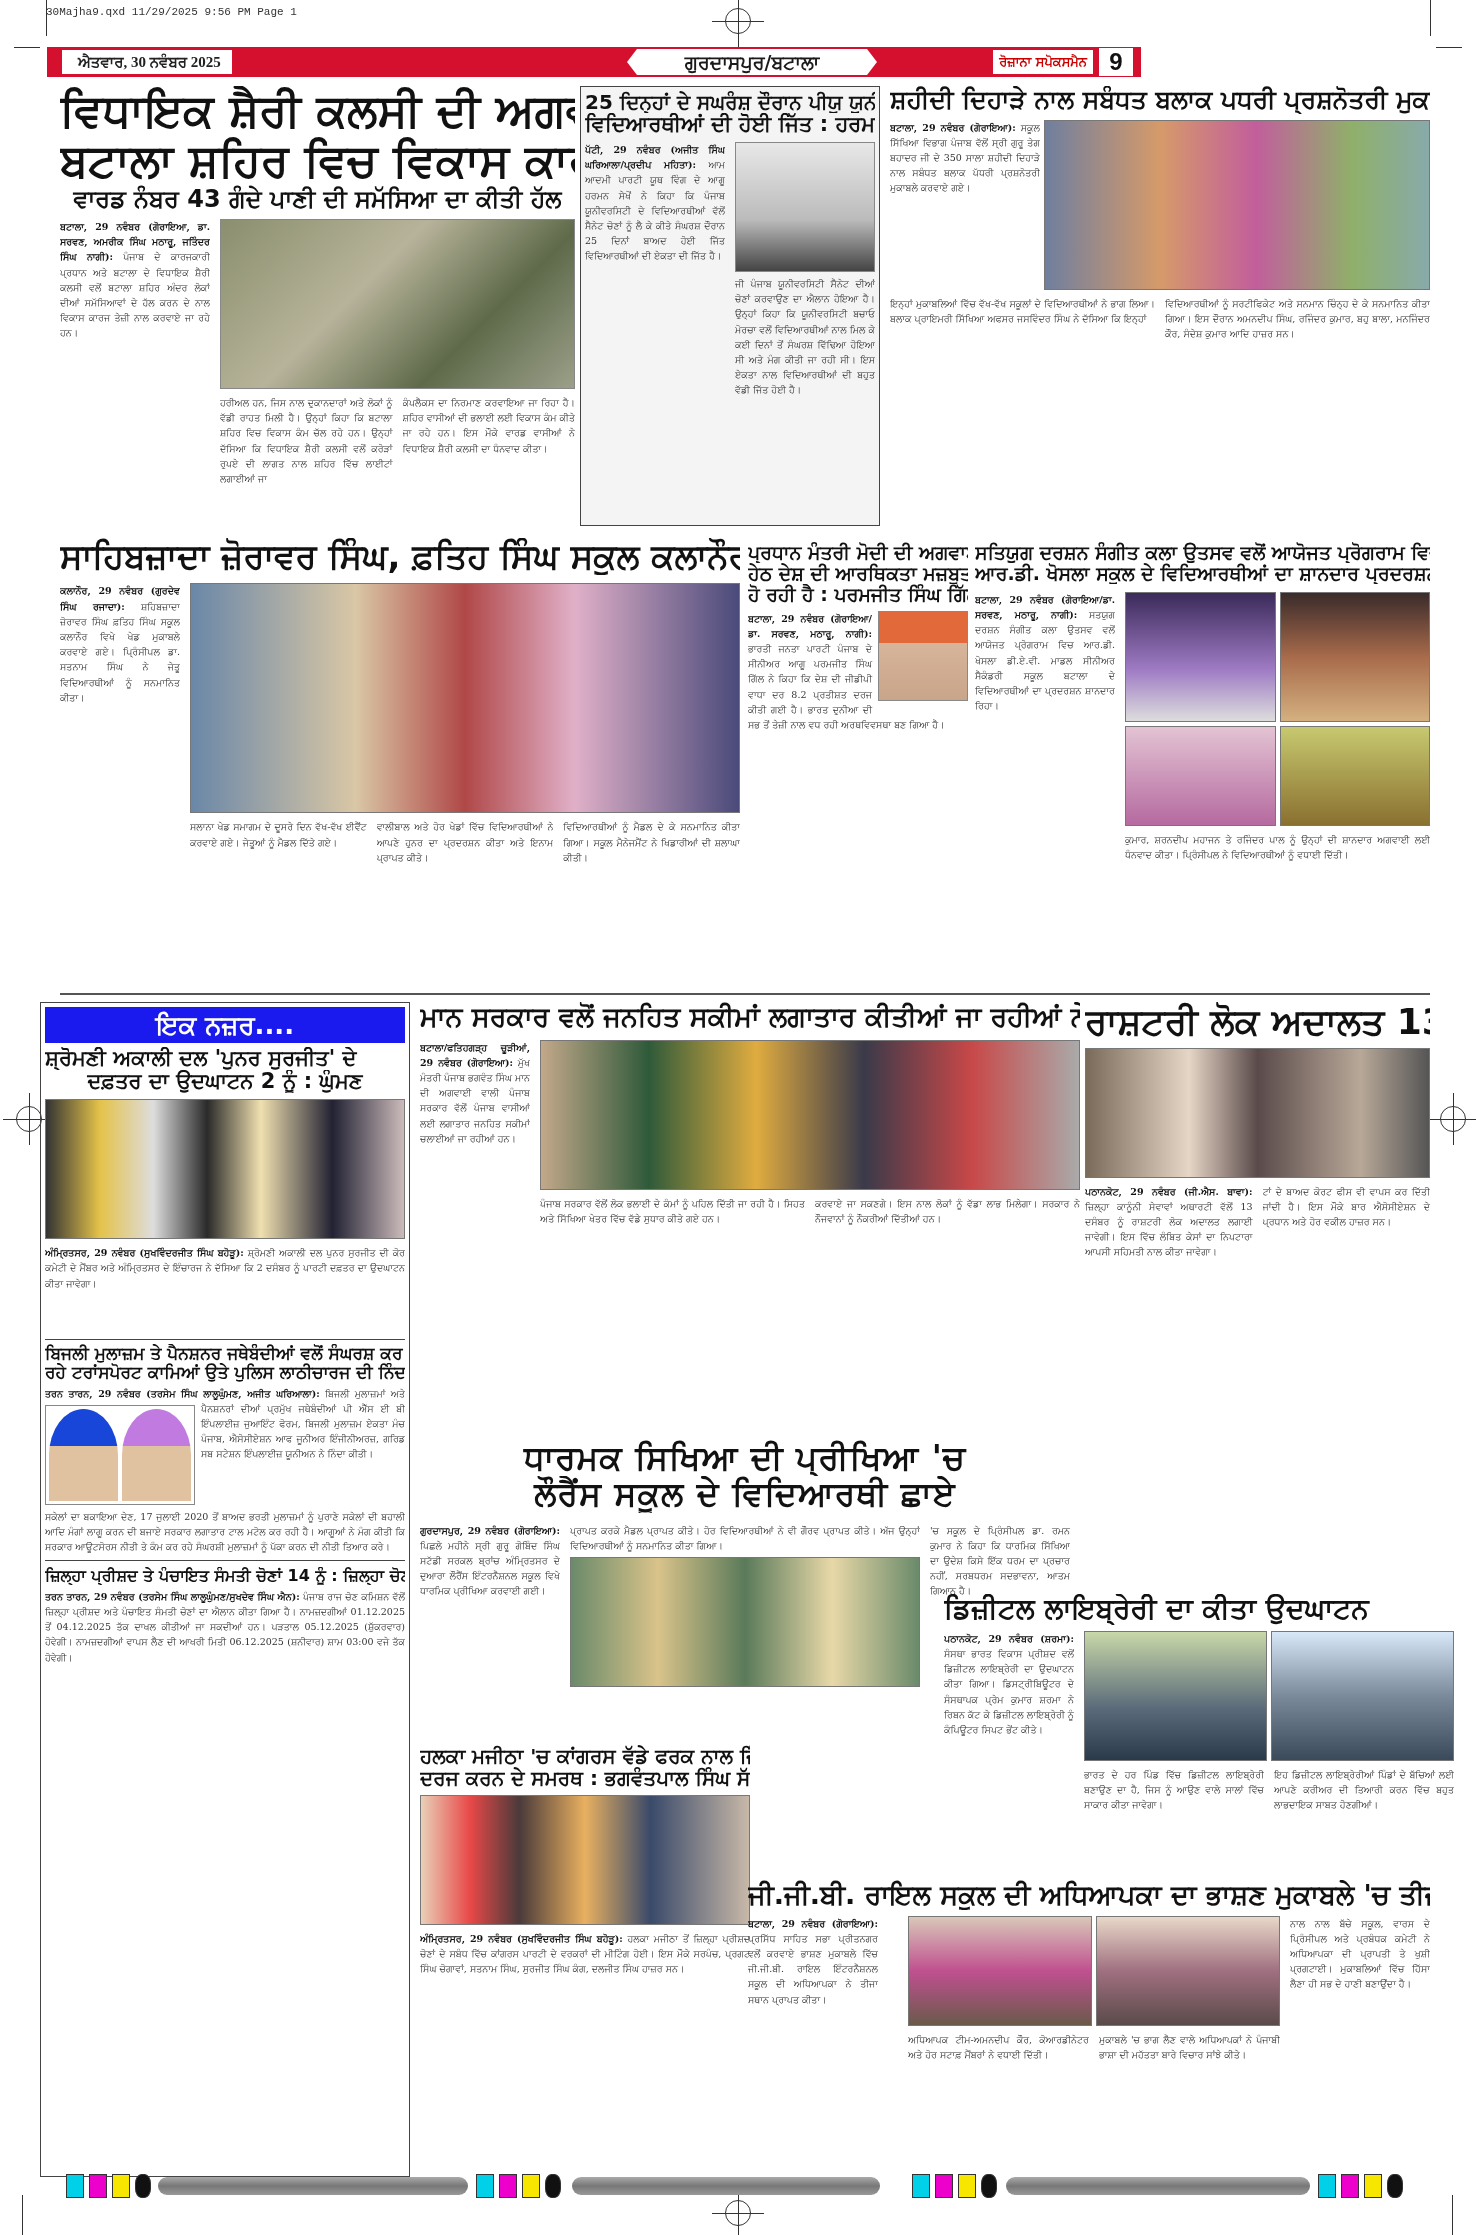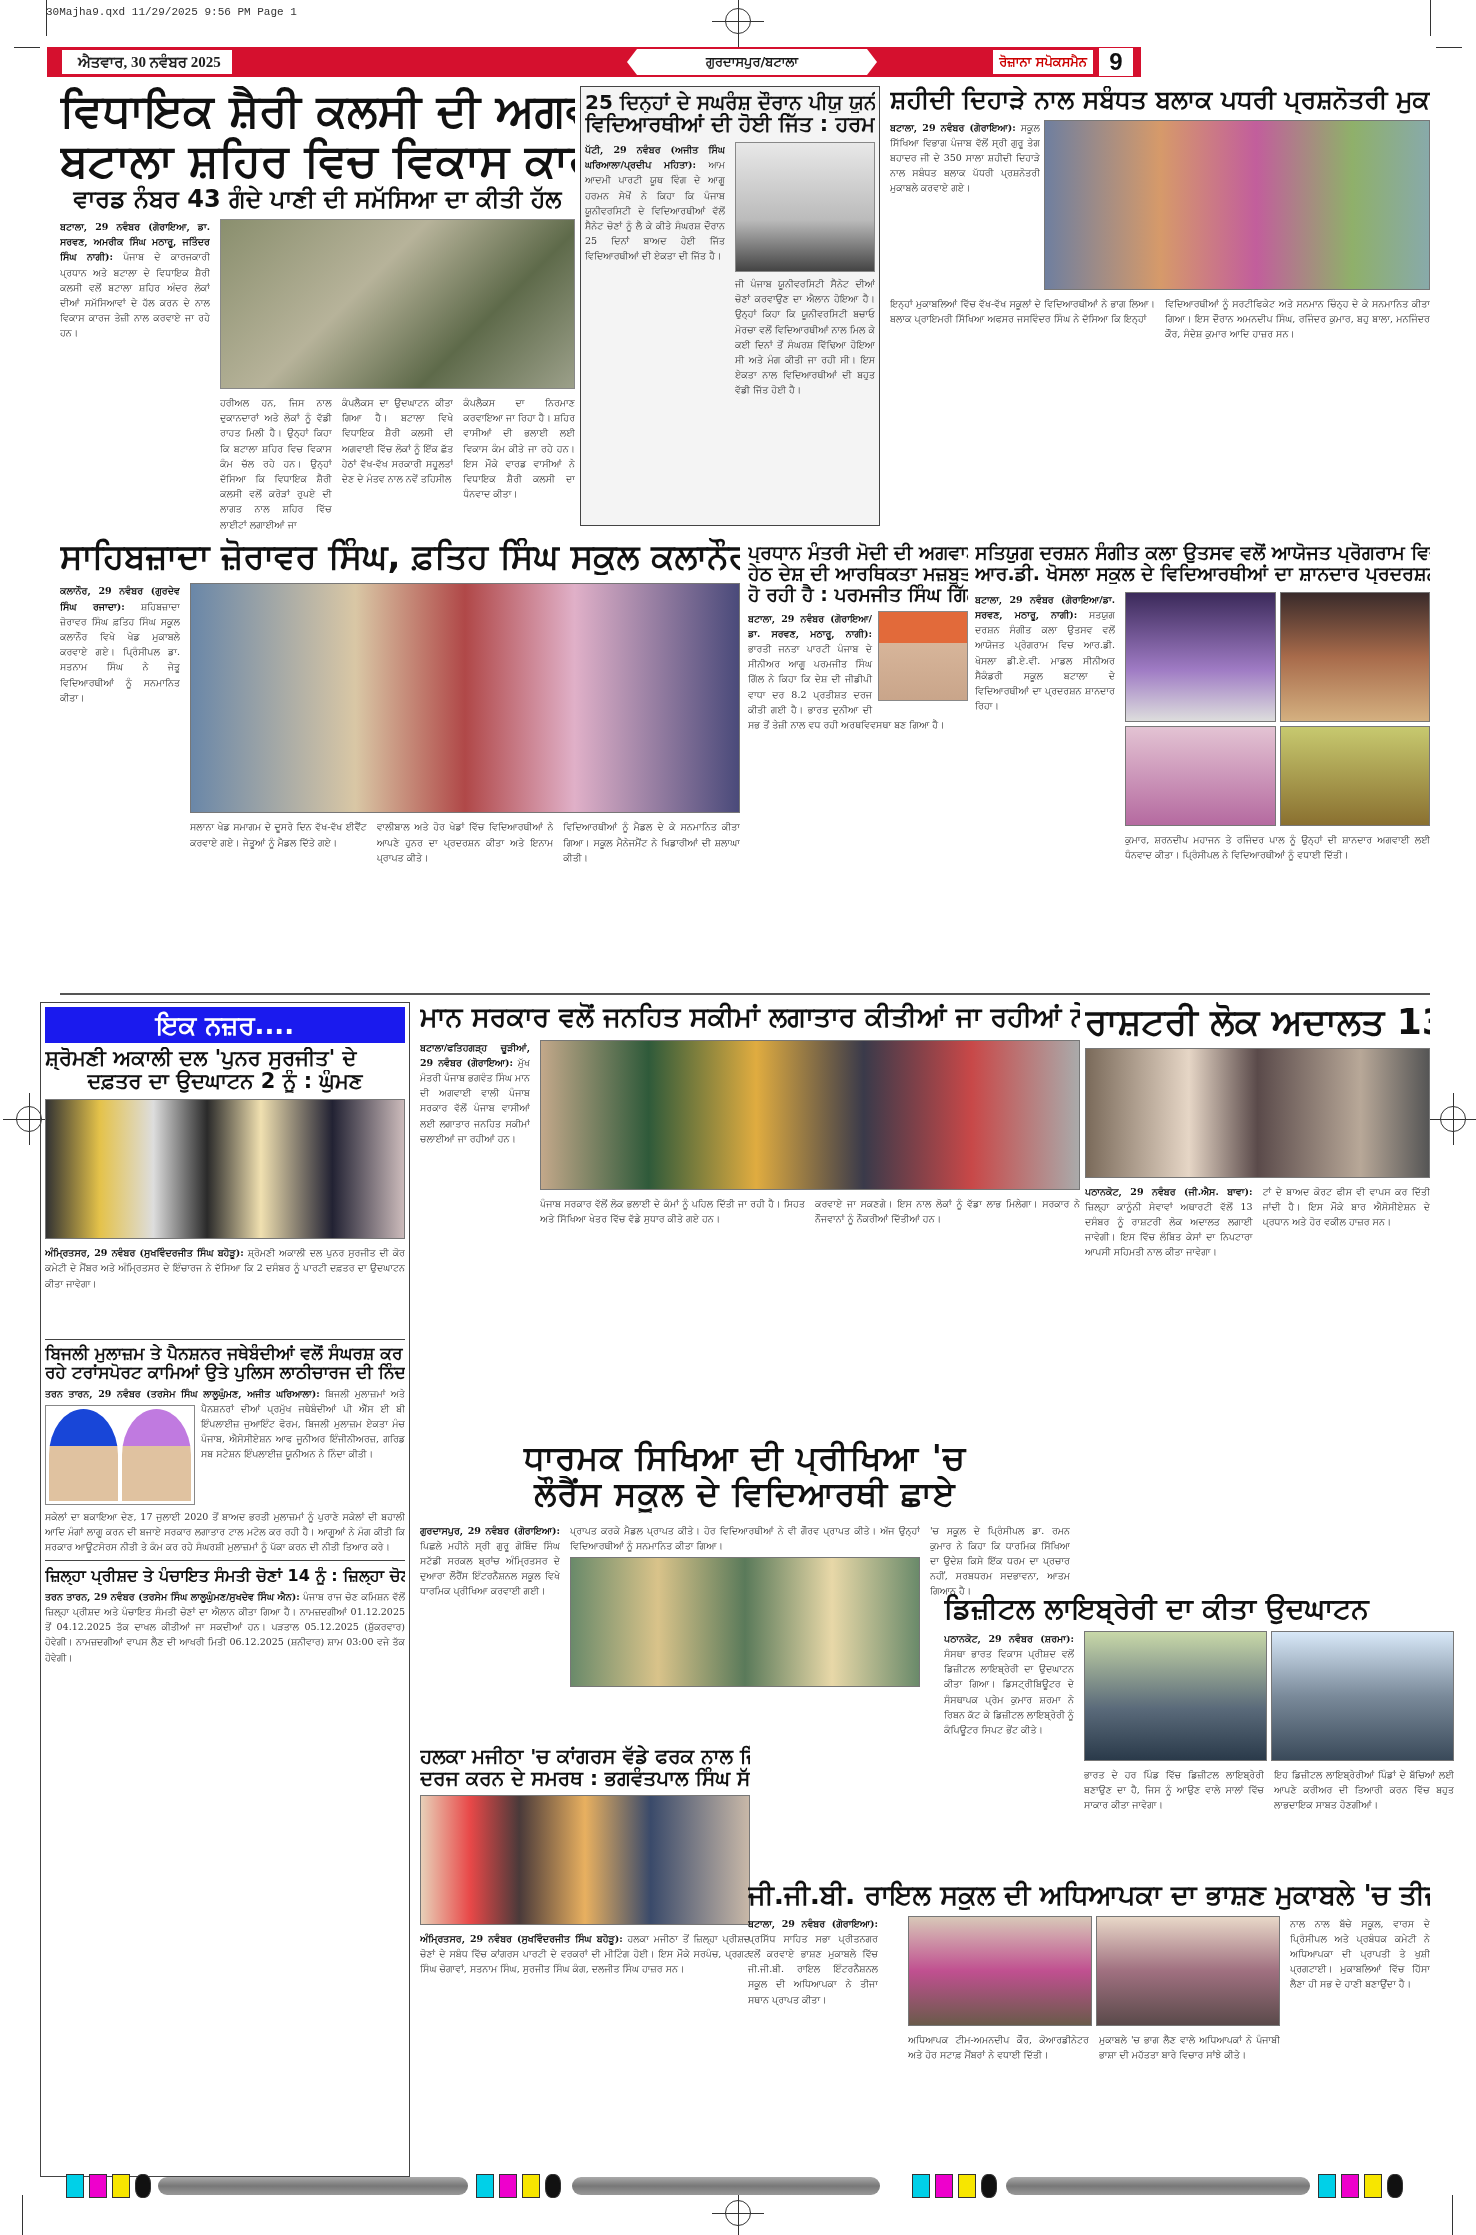--- a/index.html
+++ b/index.html
@@ -6,21 +6,21 @@
   body { width: 1476px; height: 2235px; background: #fff; position: relative; overflow: hidden; font-family: "DejaVu Sans", sans-serif; color: #1a1a1a; }
   .slug { position: absolute; left: 46px; top: 6px; font-family: "Liberation Mono", monospace; font-size: 11px; color: #333; }
   .crop-v { position: absolute; width: 1px; background: #333; }
   .crop-h { position: absolute; height: 1px; background: #333; }
   .reg { position: absolute; width: 26px; height: 26px; border: 1px solid #333; border-radius: 50%; }
   .reg:before { content: ""; position: absolute; left: -14px; right: -14px; top: 12px; height: 1px; background: #333; }
   .reg:after { content: ""; position: absolute; top: -14px; bottom: -14px; left: 12px; width: 1px; background: #333; }
 
   .masthead { position: absolute; left: 47px; top: 47px; width: 1094px; height: 30px; background: #d5102e; }
   .mh-date { position: absolute; left: 15px; top: 3px; width: 170px; height: 24px; background: #fff; font-family: "Liberation Serif", serif; font-size: 15px; font-weight: bold; line-height: 24px; padding-left: 16px; color: #222; }
-  .mh-region { position: absolute; left: 580px; top: 2px; width: 250px; height: 26px; background: #fff; font-size: 13px; font-weight: bold; text-align: center; line-height: 26px; clip-path: polygon(4% 0,96% 0,100% 50%,96% 100%,4% 100%,0 50%); }
+  .mh-region { position: absolute; left: 580px; top: 2px; width: 250px; height: 26px; background: #fff; font-size: 19px; font-weight: bold; text-align: center; line-height: 26px; clip-path: polygon(4% 0,96% 0,100% 50%,96% 100%,4% 100%,0 50%); }
   .mh-paper { position: absolute; right: 48px; top: 3px; height: 24px; padding: 0 6px; background: #fff; font-size: 13px; font-weight: bold; line-height: 24px; color: #c00; }
   .mh-page { position: absolute; right: 8px; top: 1px; width: 34px; height: 28px; background: #fff; font-family: "Liberation Sans", sans-serif; font-size: 24px; font-weight: bold; text-align: center; line-height: 28px; color: #111; }
 
   .block { position: absolute; overflow: hidden; }
   .hl { font-weight: bold; line-height: 1.1; color: #111; white-space: nowrap; overflow: hidden; }
   .hl-xl { font-size: 45px; }
   .hl-l { font-size: 33px; }
   .hl-m { font-size: 27px; }
   .hl-s { font-size: 22px; }
   .sub { font-weight: bold; font-size: 26px; color: #111; white-space: nowrap; }
@@ -61,21 +61,20 @@
 <div class="block" style="left:60px;top:86px;width:515px;height:450px;">
   <div class="hl hl-xl" style="text-align:center;">ਵਿਧਾਇਕ ਸ਼ੈਰੀ ਕਲਸੀ ਦੀ ਅਗਵਾਈ ਹੇਠ</div>
   <div class="hl hl-xl" style="text-align:center;">ਬਟਾਲਾ ਸ਼ਹਿਰ ਵਿਚ ਵਿਕਾਸ ਕਾਰਜ ਜਾਰੀ</div>
   <div class="sub" style="text-align:center;font-size:24px;">ਵਾਰਡ ਨੰਬਰ 43 ਗੰਦੇ ਪਾਣੀ ਦੀ ਸਮੱਸਿਆ ਦਾ ਕੀਤੀ ਹੱਲ</div>
   <div class="cols" style="margin-top:6px;height:320px;">
     <div class="col" style="flex:0 0 150px;"><b>ਬਟਾਲਾ, 29 ਨਵੰਬਰ (ਗੋਰਾਇਆ, ਡਾ. ਸਰਵਣ, ਅਮਰੀਕ ਸਿੰਘ ਮਠਾਰੂ, ਜਤਿੰਦਰ ਸਿੰਘ ਨਾਗੀ):</b> <span>ਪੰਜਾਬ ਦੇ ਕਾਰਜਕਾਰੀ ਪ੍ਰਧਾਨ ਅਤੇ ਬਟਾਲਾ ਦੇ ਵਿਧਾਇਕ ਸ਼ੈਰੀ ਕਲਸੀ ਵਲੋਂ ਬਟਾਲਾ ਸ਼ਹਿਰ ਅੰਦਰ ਲੋਕਾਂ ਦੀਆਂ ਸਮੱਸਿਆਵਾਂ ਦੇ ਹੱਲ ਕਰਨ ਦੇ ਨਾਲ ਵਿਕਾਸ ਕਾਰਜ ਤੇਜ਼ੀ ਨਾਲ ਕਰਵਾਏ ਜਾ ਰਹੇ ਹਨ।</span></div>
     <div class="col" style="display:flex;flex-direction:column;">
       <div style="height:170px;background:linear-gradient(135deg,#8a8f6e,#b7b39a 40%,#5e6a4a 70%,#9ca08a);border:1px solid #888;margin-bottom:6px;"></div>
       <div class="cols">
           <div class="col">ਹਰੀਅਲ ਹਨ, ਜਿਸ ਨਾਲ ਦੁਕਾਨਦਾਰਾਂ ਅਤੇ ਲੋਕਾਂ ਨੂੰ ਵੱਡੀ ਰਾਹਤ ਮਿਲੀ ਹੈ। ਉਨ੍ਹਾਂ ਕਿਹਾ ਕਿ ਬਟਾਲਾ ਸ਼ਹਿਰ ਵਿਚ ਵਿਕਾਸ ਕੰਮ ਚੱਲ ਰਹੇ ਹਨ। ਉਨ੍ਹਾਂ ਦੱਸਿਆ ਕਿ ਵਿਧਾਇਕ ਸ਼ੈਰੀ ਕਲਸੀ ਵਲੋਂ ਕਰੋੜਾਂ ਰੁਪਏ ਦੀ ਲਾਗਤ ਨਾਲ ਸ਼ਹਿਰ ਵਿੱਚ ਲਾਈਟਾਂ ਲਗਾਈਆਂ ਜਾ</div>
-          <div class="col">ਕੰਪਲੈਕਸ ਦਾ ਉਦਘਾਟਨ ਕੀਤਾ ਗਿਆ ਹੈ। ਬਟਾਲਾ ਵਿਖੇ ਵਿਧਾਇਕ ਸ਼ੈਰੀ ਕਲਸੀ ਦੀ ਅਗਵਾਈ ਵਿੱਚ ਲੋਕਾਂ ਨੂੰ ਇੱਕ ਛੱਤ ਹੇਠਾਂ ਵੱਖ-ਵੱਖ ਸਰਕਾਰੀ ਸਹੂਲਤਾਂ ਦੇਣ ਦੇ ਮੰਤਵ ਨਾਲ ਨਵੇਂ ਤਹਿਸੀਲ</div>
           <div class="col">ਕੰਪਲੈਕਸ ਦਾ ਨਿਰਮਾਣ ਕਰਵਾਇਆ ਜਾ ਰਿਹਾ ਹੈ। ਸ਼ਹਿਰ ਵਾਸੀਆਂ ਦੀ ਭਲਾਈ ਲਈ ਵਿਕਾਸ ਕੰਮ ਕੀਤੇ ਜਾ ਰਹੇ ਹਨ। ਇਸ ਮੌਕੇ ਵਾਰਡ ਵਾਸੀਆਂ ਨੇ ਵਿਧਾਇਕ ਸ਼ੈਰੀ ਕਲਸੀ ਦਾ ਧੰਨਵਾਦ ਕੀਤਾ।</div>
         </div>
     </div>
   </div>
 </div>
 
 <div class="block boxed" style="left:580px;top:86px;width:300px;height:440px;background:#f4f4f4;padding:4px;">
   <div class="hl hl-s" style="font-size:20px;text-align:center;">25 ਦਿਨ੍ਹਾਂ ਦੇ ਸਘਰੰਸ਼ ਦੌਰਾਨ ਪੀਯੂ ਯੂਨੀਵਰਸਿਟੀ</div>
   <div class="hl hl-s" style="font-size:21px;text-align:center;">ਵਿਦਿਆਰਥੀਆਂ ਦੀ ਹੋਈ ਜਿੱਤ : ਹਰਮਨ ਸੇਖੋਂ</div>
   <div class="cols" style="margin-top:6px;">

